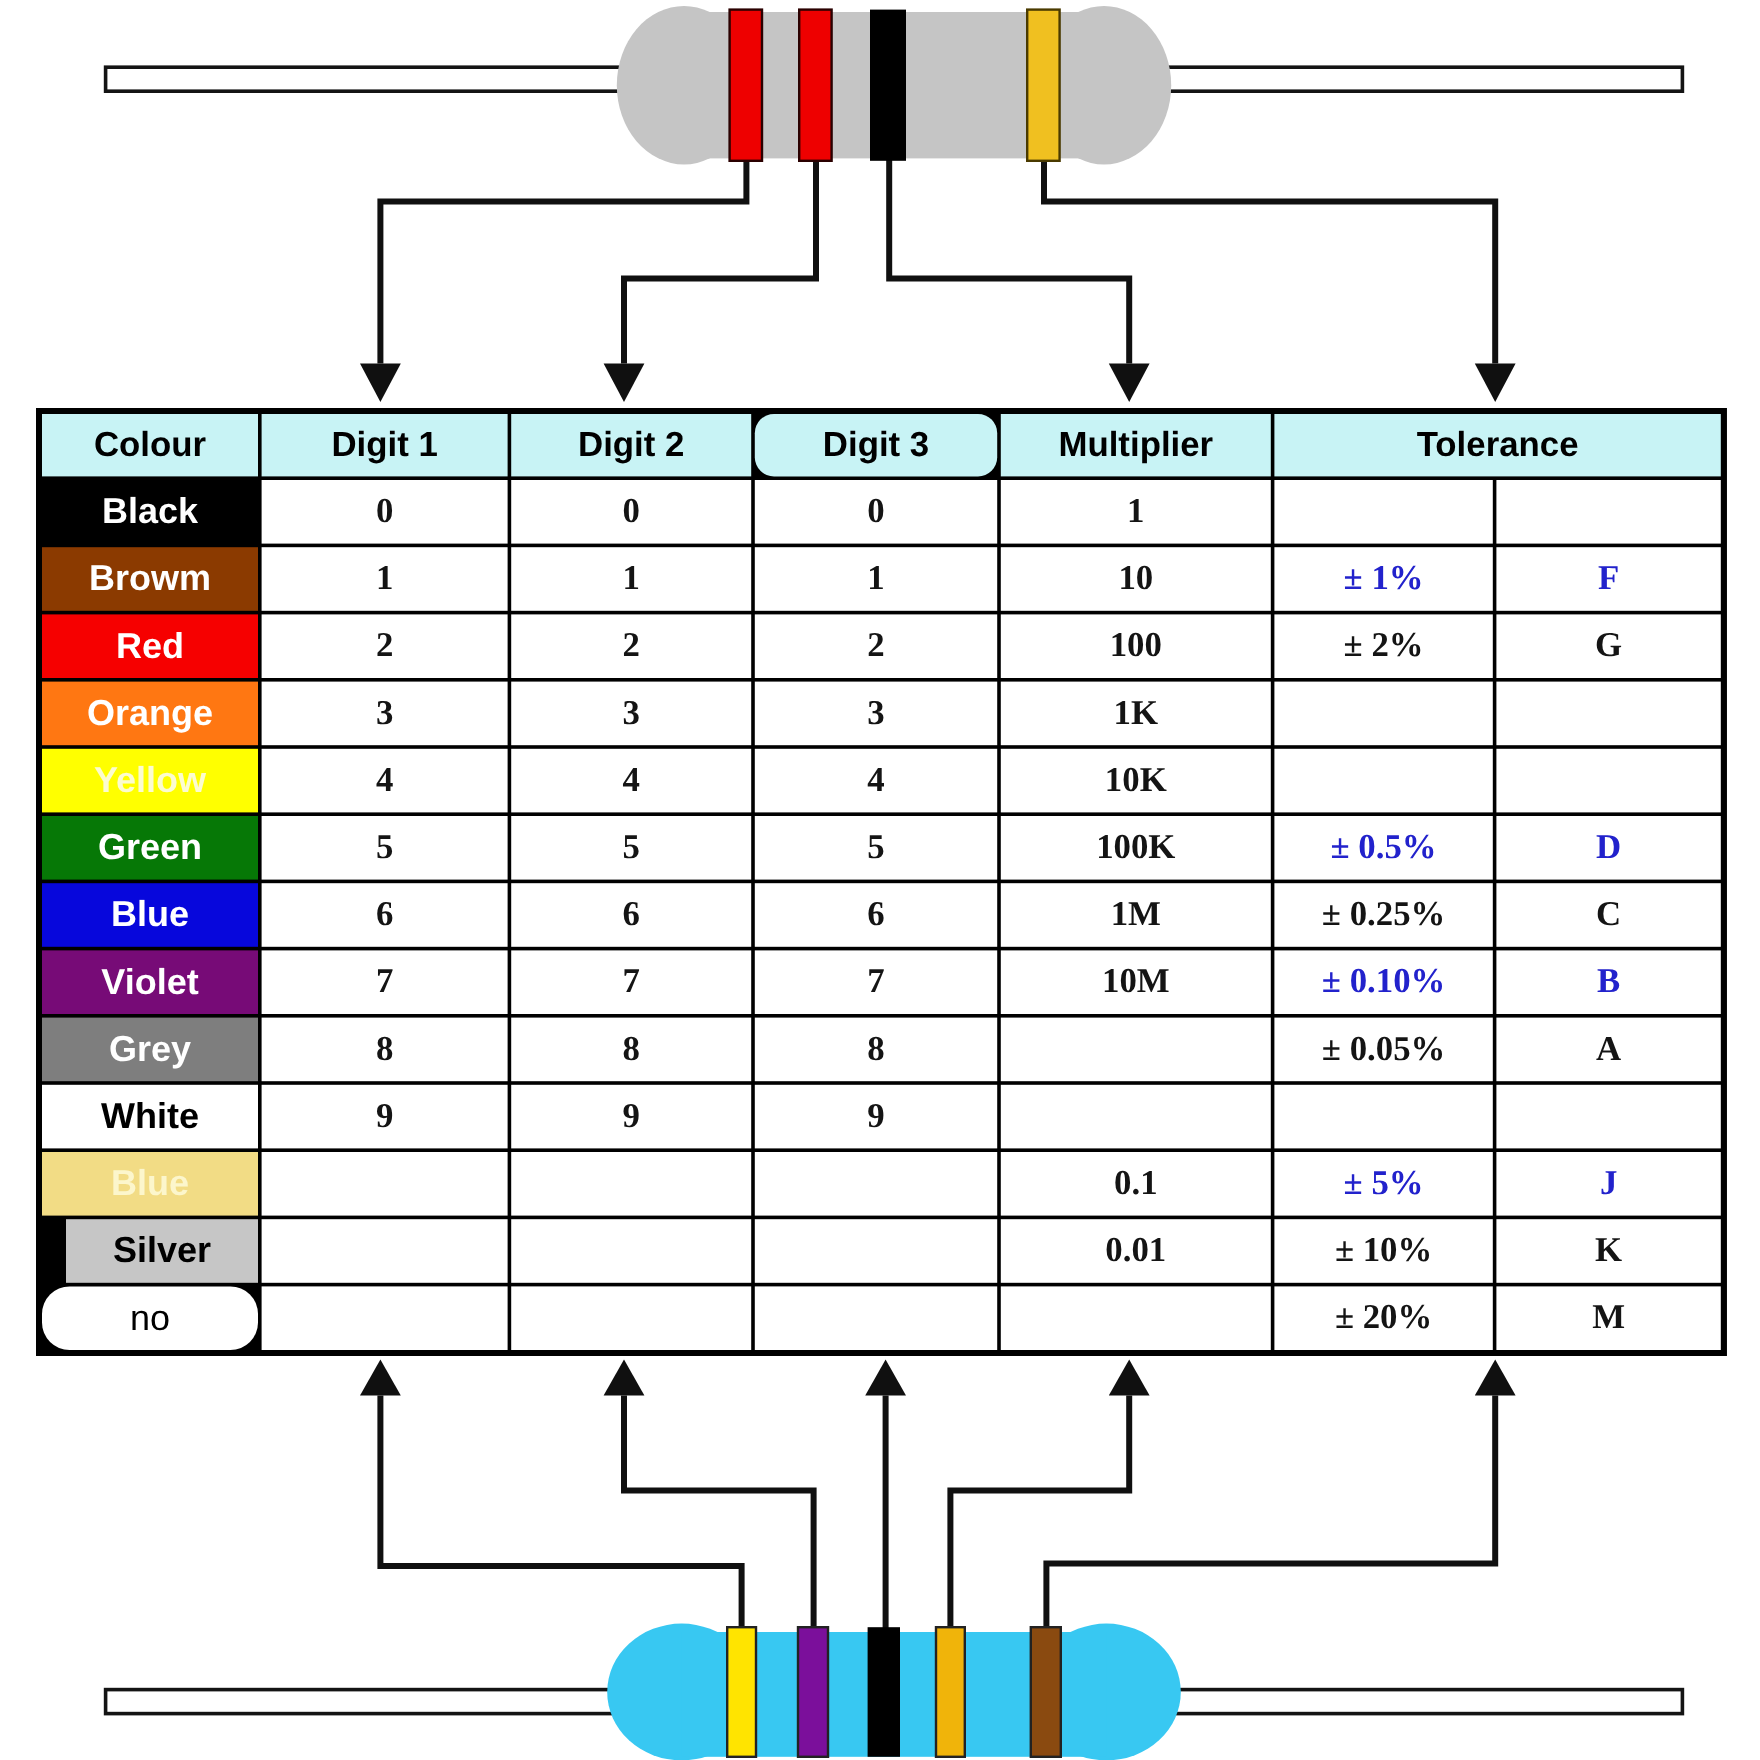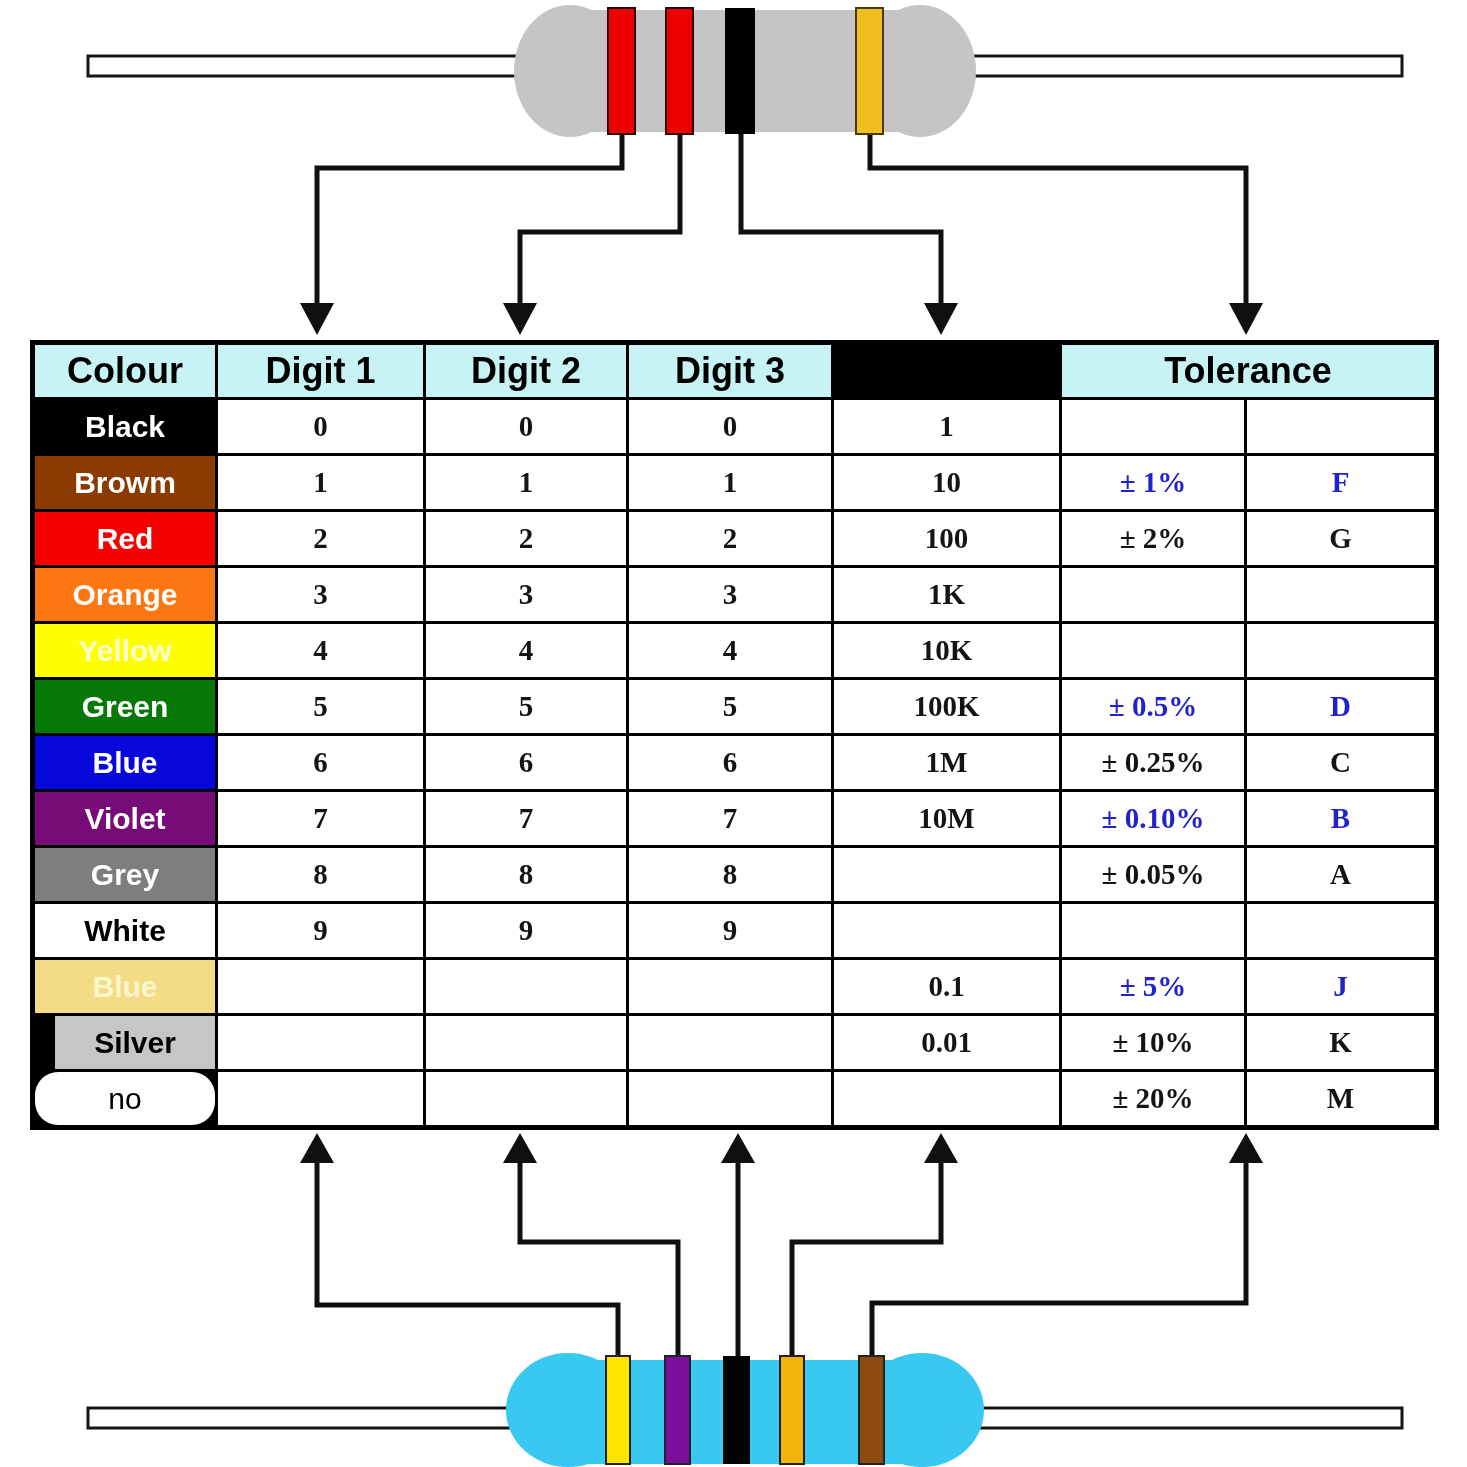--- a/index.html
+++ b/index.html
@@ -22,21 +22,21 @@
     grid-template-columns: 180px 205px 200px 202px 225px 182px 187px;
     grid-template-rows: 52px;
     grid-auto-rows: 53px;
     gap: 3px;
     background: #000000;
     border: 5px solid #000000;
   }
   .th {
     background: #c8f3f5;
     display: flex; align-items: center; justify-content: center;
-    font-weight: 700; font-size: 36px; color: #000000;
+    font-weight: 700; font-size: 29px; color: #000000;
   }
   .th.tol-span { grid-column: 6 / 8; }
   .tr { display: contents; }
   .td {
     background: #ffffff;
     display: flex; align-items: center; justify-content: center;
     overflow: hidden; white-space: nowrap;
   }
   .td.swatch {
     font-size: 30px; font-weight: 700;
@@ -101,21 +101,22 @@
     <rect x="723" y="1356" width="27" height="108" fill="#000000"></rect>
     <rect x="780" y="1356" width="24" height="108" stroke="#222222" stroke-width="2" fill="#f0b40a"></rect>
     <rect x="859" y="1356" width="25" height="108" stroke="#222222" stroke-width="2" fill="#8a4a10"></rect>
   </g>
 </svg>
 
 <div class="table">
   <div class="th" style="background: rgb(200, 243, 245);">Colour</div>
   <div class="th" style="background: rgb(200, 243, 245);">Digit 1</div>
   <div class="th" style="background: rgb(200, 243, 245);">Digit 2</div>
-  <div class="th" style="background: rgb(200, 243, 245);">Digit 3</div>
+  <div class="th" style="background: rgb(200, 243, 245); border-radius: 16px;">Digit 3</div>
+  <div class="th" style="background: rgb(200, 243, 245);">Multiplier</div>
   <div class="th tol-span" style="background: rgb(200, 243, 245);">Tolerance</div>
 
   <div class="tr">
     <div class="td swatch" style="background: rgb(0, 0, 0); color: rgb(255, 255, 255); font-weight: 700;">Black</div>
     <div class="td num">0</div>
     <div class="td num">0</div>
     <div class="td num">0</div>
     <div class="td num">1</div>
     <div class="td num" style="color: rgb(20, 20, 20);"></div>
     <div class="td num" style="color: rgb(20, 20, 20);"></div>

